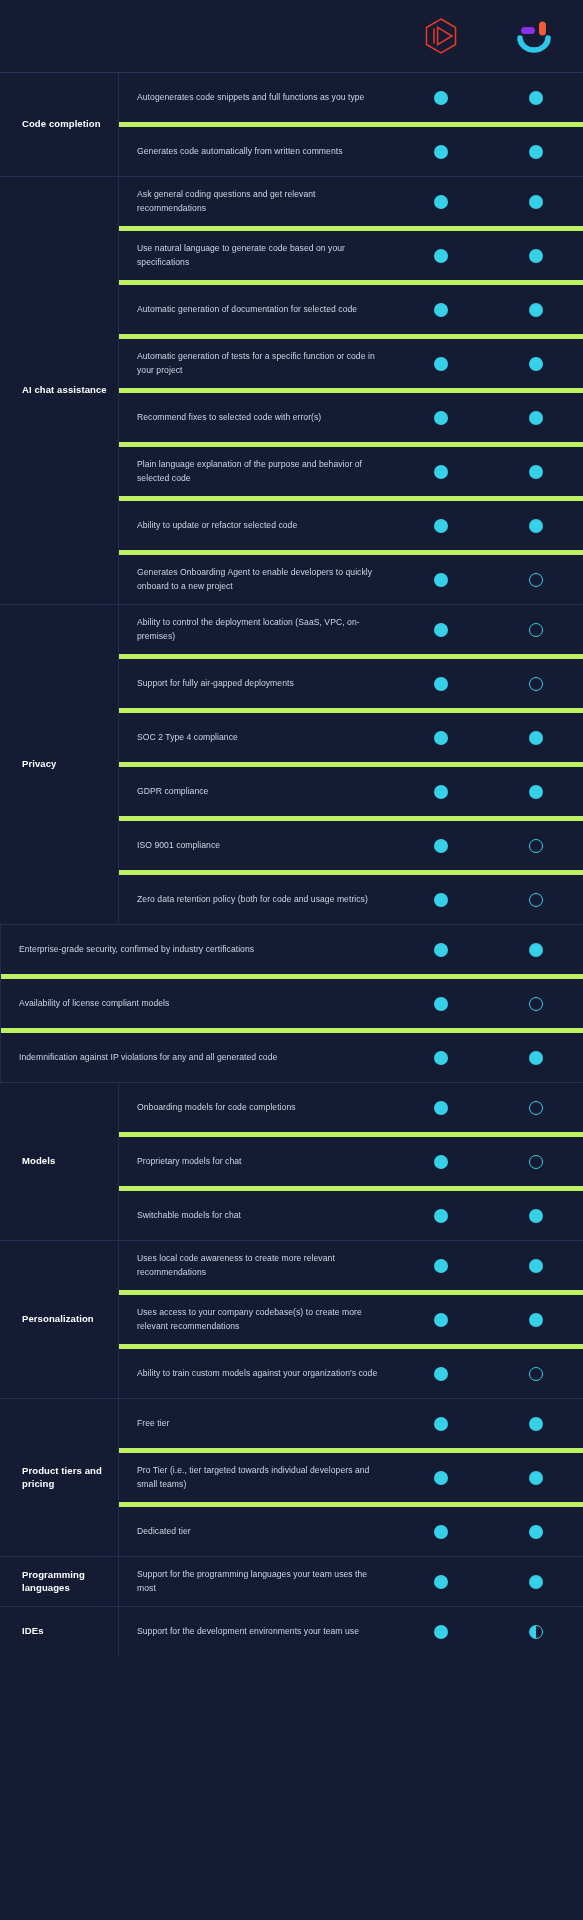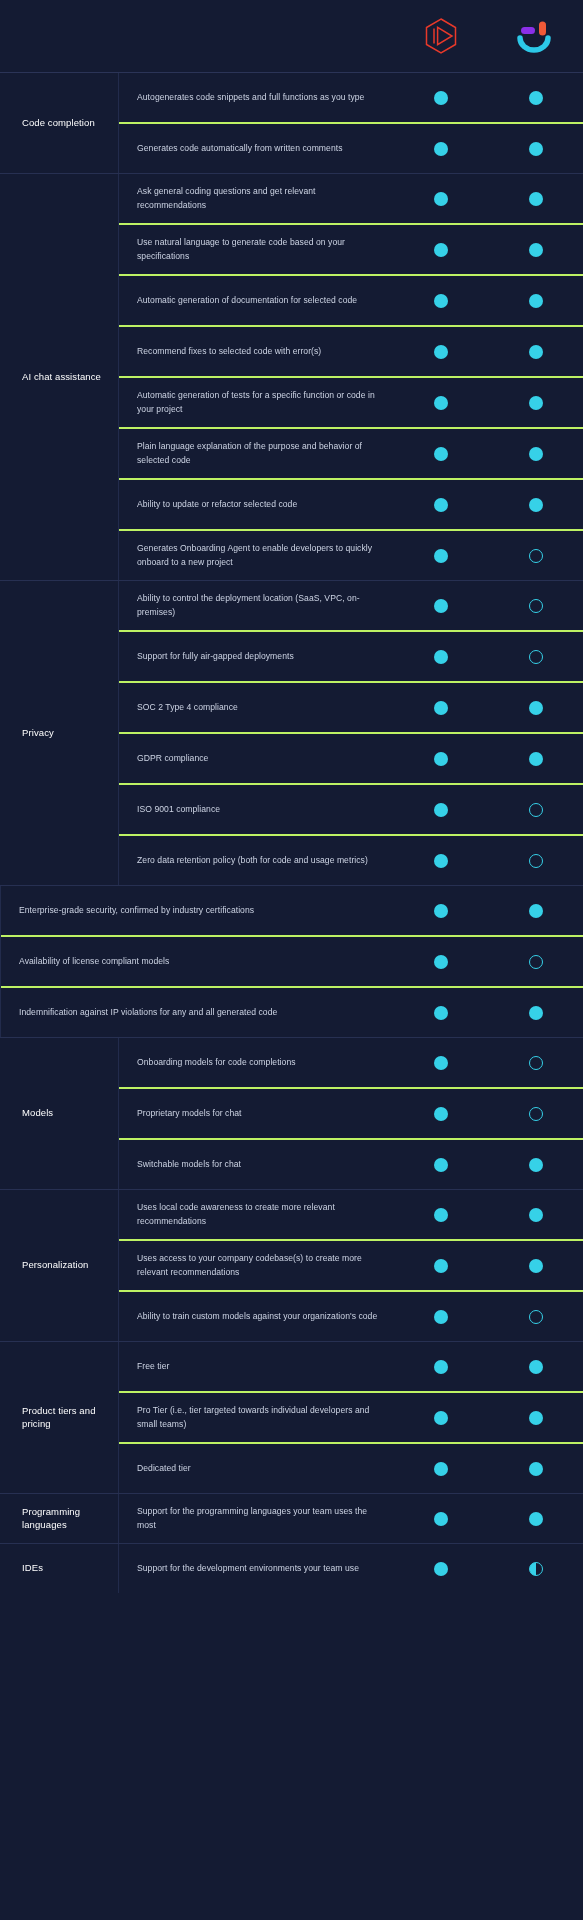--- a/index.html
+++ b/index.html
@@ -52,38 +52,38 @@
   .group:first-of-type { border-top: 1px solid #2b3457; }
 
   .group-label {
     width: 118px;
     flex: 0 0 118px;
     display: flex;
     align-items: center;
     padding-left: 22px;
     box-sizing: border-box;
     font-size: 9.5px;
-    font-weight: normal;
+    font-weight: bold;
     line-height: 1.35;
     color: #ffffff;
     letter-spacing: 0.1px;
   }
 
   .group-rows {
     flex: 1 1 auto;
     display: flex;
     flex-direction: column;
     border-left: 1px solid #222b4c;
   }
 
   .row {
     display: flex;
     align-items: center;
     min-height: 49px;
-    border-top: 2px solid #bef264;
+    border-top: 5px solid #bef264;
   }
   .row:first-child { border-top: none; }
 
   .row-feature {
     flex: 1 1 auto;
     padding: 8px 10px 8px 18px;
     box-sizing: border-box;
     font-size: 8.6px;
     line-height: 1.55;
     color: #cdd4e4;
@@ -196,38 +196,38 @@
           <div class="row">
             <div class="row-feature">Automatic generation of documentation for selected code</div>
             <div class="row-mark">
               <span class="dot-full"></span>
             </div>
             <div class="row-mark">
               <span class="dot-full"></span>
             </div>
           </div>
           <div class="row">
+            <div class="row-feature">Automatic generation of tests for a specific function or code in your project</div>
+            <div class="row-mark">
+              <span class="dot-full"></span>
+            </div>
+            <div class="row-mark">
+              <span class="dot-full"></span>
+            </div>
+          </div>
+          <div class="row">
             <div class="row-feature">Recommend fixes to selected code with error(s)</div>
             <div class="row-mark">
               <span class="dot-full"></span>
             </div>
             <div class="row-mark">
               <span class="dot-full"></span>
             </div>
           </div>
           <div class="row">
-            <div class="row-feature">Automatic generation of tests for a specific function or code in your project</div>
-            <div class="row-mark">
-              <span class="dot-full"></span>
-            </div>
-            <div class="row-mark">
-              <span class="dot-full"></span>
-            </div>
-          </div>
-          <div class="row">
             <div class="row-feature">Plain language explanation of the purpose and behavior of selected code</div>
             <div class="row-mark">
               <span class="dot-full"></span>
             </div>
             <div class="row-mark">
               <span class="dot-full"></span>
             </div>
           </div>
           <div class="row">
             <div class="row-feature">Ability to update or refactor selected code</div>

